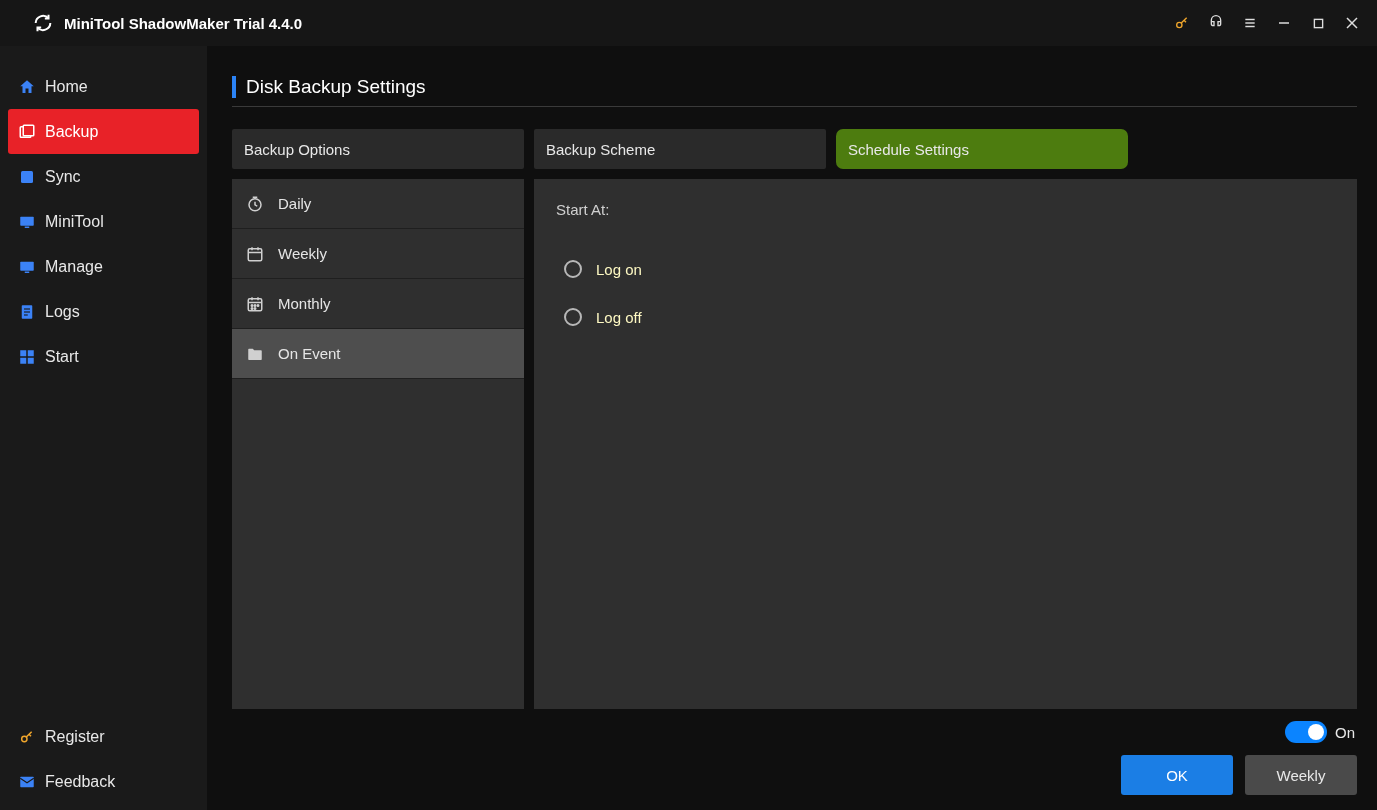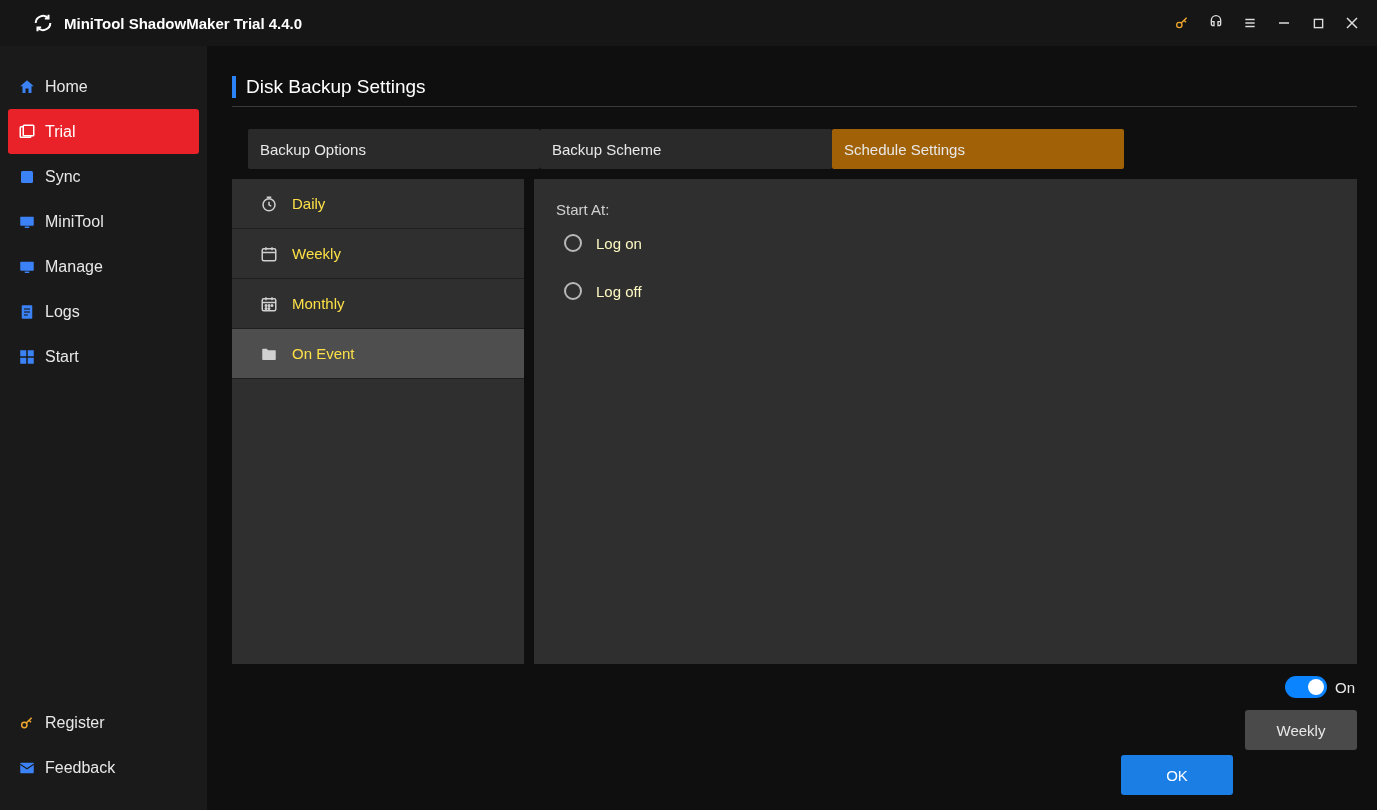--- a/index.html
+++ b/index.html
@@ -16,55 +16,55 @@
 
   
   .body { flex: 1; display: flex; background: #0f0f0f; }
 
   
   .sidebar { width: 207px; background: #1a1a1a; display: flex; flex-direction: column; padding-top: 18px; }
   .nav-item { height: 45px; display: flex; align-items: center; padding-left: 45px; color: #e8e8e8; font-size: 16px; cursor: pointer; position: relative; }
   .nav-item.active { background: #e82228; color: #fff; border-radius: 3px; margin: 0 8px; padding-left: 37px;}
   .nav-item .nicon { position: absolute; left: 18px; width: 18px; height: 18px; display:flex; align-items:center; justify-content:center; color:#3b82f6;}
   .nav-item.active .nicon { left: 10px; color:#fff; }
-  .sidebar .bottom { margin-top: auto; padding-bottom: 20px; text-align: right; }
+  .sidebar .bottom { margin-top: auto; padding-bottom: 6px; text-align: right; }
 
   
   .main { flex: 1; display: flex; flex-direction: column; padding: 30px 20px 15px 25px; color: #e8e8e8; }
   .page-title-row { display: flex; align-items: flex-start; margin-bottom: 8px; }
   .page-title-bar { width: 4px; height: 22px; background: #2b83f6; margin-right: 10px; }
   .page-title { font-size: 19px; font-weight: 500; color: #fff; }
   .title-divider { height: 1px; background: #3a3a3a; margin-bottom: 22px; }
 
   
-  .tabs { display: flex; margin-bottom: 10px; margin-left: 16px; }
+  .tabs { display: flex; gap: 10px; margin-bottom: 10px; }
   .tab { flex: 0 0 292px; height: 40px; background: #2a2a2a; display: flex; align-items: center; padding-left: 12px; font-size: 15px; cursor: pointer; border-radius: 2px;}
-  .tab.active { background: #a16207; }
+  .tab.active { background: #4d7c0f; border-radius: 7px; }
 
   
   .content-row { flex: 1; display: flex; gap: 10px; min-height: 0;}
   .schedule-list { width: 292px; background: #2f2f2f; display: flex; flex-direction: column; }
-  .sched-item { height: 50px; display: flex; align-items: center; padding-left: 28px; font-size: 15px; cursor: pointer; border-bottom: 1px solid #1f1f1f; color: #fde047; gap: 14px;}
+  .sched-item { height: 50px; display: flex; align-items: center; padding-left: 14px; font-size: 15px; cursor: pointer; border-bottom: 1px solid #1f1f1f; color: #e5e5e5; gap: 14px;}
   .sched-item.active { background: #4e4e4e; }
   .sched-item .sicon { width: 18px; height: 18px; display:flex; align-items:center; justify-content:center; color:#d0d0d0;}
 
   .detail-panel { flex: 1; background: #2f2f2f; padding: 22px; }
-  .start-at { font-size: 15px; color: #d0d0d0; margin-bottom: 16px; }
+  .start-at { font-size: 15px; color: #d0d0d0; margin-bottom: 42px; }
   .radio-row { display: flex; align-items: center; gap: 14px; margin-bottom: 30px; margin-left: 8px; cursor: pointer;}
   .radio-circle { width: 18px; height: 18px; border: 2px solid #b8b8b8; border-radius: 50%; }
   .radio-label { font-size: 15px; color: #fef9c3; }
 
   
   .footer { display: flex; justify-content: flex-end; align-items: center; gap: 12px; padding: 12px 0 0 0; }
   .toggle-wrap { display: flex; align-items: center; gap: 8px; margin-right: 2px;}
   .toggle { width: 42px; height: 22px; background: #0b84ff; border-radius: 11px; position: relative; cursor: pointer; }
   .toggle .knob { width: 16px; height: 16px; background: #fff; border-radius: 50%; position: absolute; top: 3px; right: 3px; }
   .toggle-label { font-size: 15px; color: #e8e8e8; }
   .btn { width: 112px; height: 40px; border-radius: 3px; display: flex; align-items: center; justify-content: center; font-size: 15px; cursor: pointer; }
-  .btn.primary { background: #1b7ee5; color: #fff; margin-top: 45px; }
+  .btn.primary { background: #1b7ee5; color: #fff; }
   .btn.secondary { background: #4a4a4a; color: #e8e8e8; }
   .footer-row2 { display: flex; justify-content: flex-end; gap: 12px; margin-top: 12px;}
 
   svg { display:block; }
 </style>
 </head>
 <body>
 
 <div class="window">
 
@@ -126,21 +126,21 @@
         </span>
         <span>Home</span>
       </div>
       <div class="nav-item active">
         <span class="nicon">
           <svg width="18" height="18" viewBox="0 0 24 24" fill="none" stroke="currentColor" stroke-width="2">
               <rect x="3" y="5" width="14" height="14" rx="1"></rect>
               <rect x="7" y="3" width="14" height="14" rx="1" fill="#e82228"></rect>
             </svg>
         </span>
-        <span>Trial</span>
+        <span>Backup</span>
       </div>
       <div class="nav-item">
         <span class="nicon">
           <svg width="18" height="18" viewBox="0 0 24 24" fill="currentColor">
               <rect x="4" y="4" width="16" height="16" rx="2"></rect>
             </svg>
         </span>
         <span>Sync</span>
       </div>
       <div class="nav-item">

